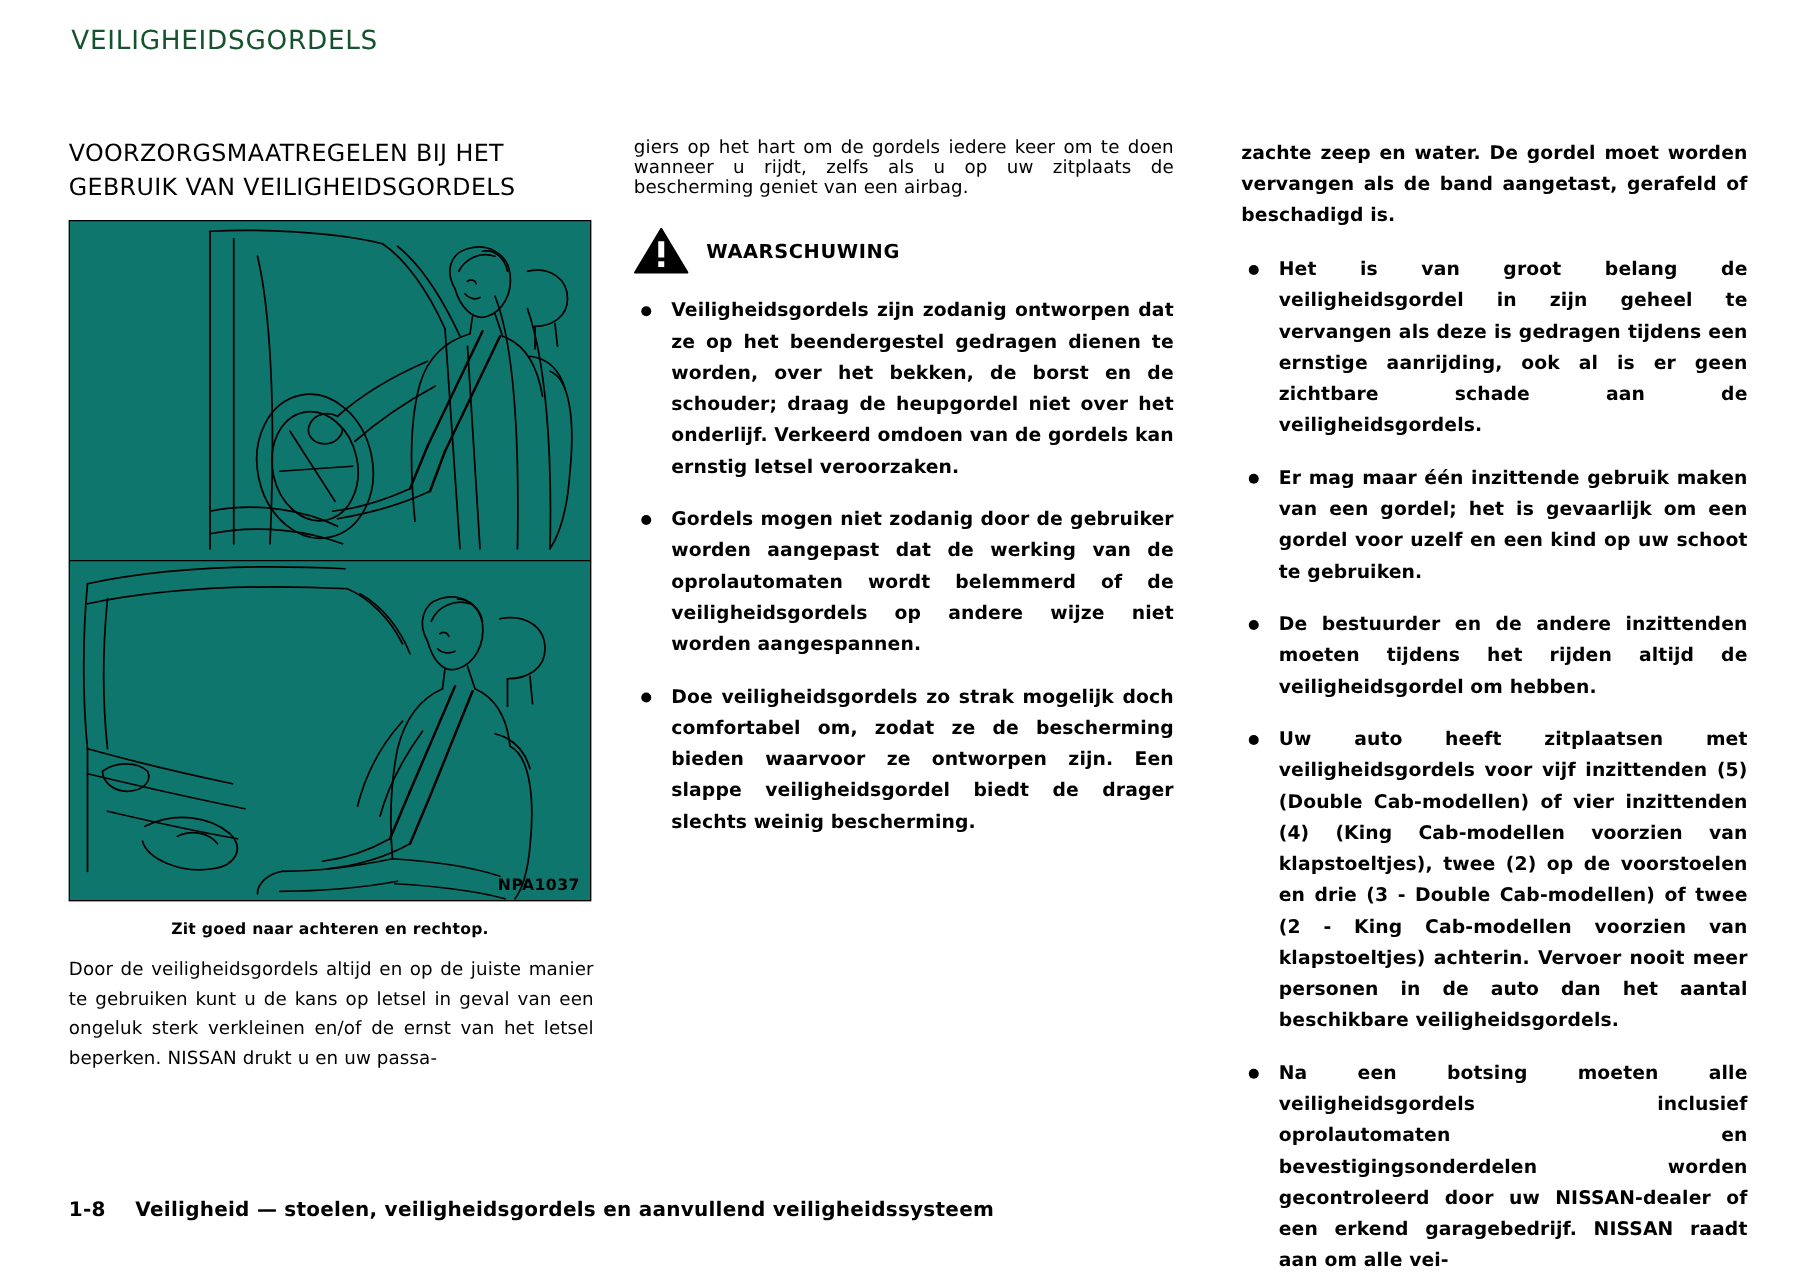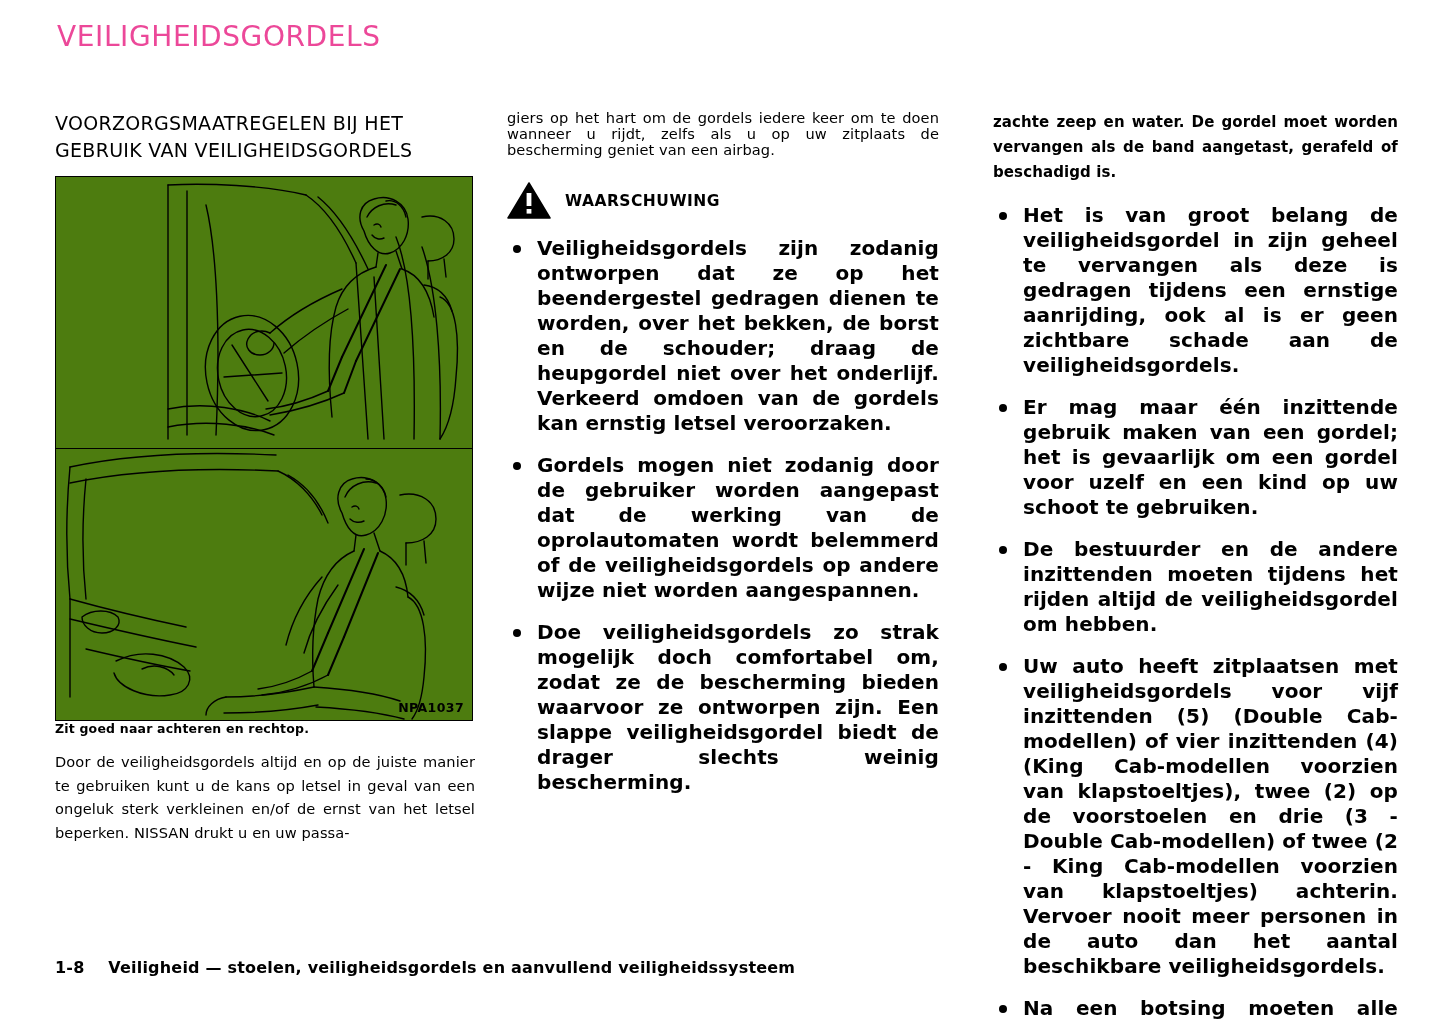--- a/index.html
+++ b/index.html
@@ -22,24 +22,24 @@
     width: 1445px;
     height: 1019px;
     padding: 0;
   }
 
   
   .page-header {
     position: absolute;
     left: 57px;
     top: 20px;
-    font-size: 28px;
+    font-size: 21px;
     letter-spacing: 0.6px;
     font-weight: 400;
-    color: #ec4899;
+    color: #14532d;
   }
 
   
   .columns {
     position: absolute;
     left: 55px;
     top: 110px;
     width: 1335px;
     height: 790px;
   }
@@ -60,21 +60,21 @@
     margin: 0 0 12px 0;
     font-weight: 400;
   }
 
   
   .figure-box {
     border: 1px solid #000;
     width: 418px;
     height: 545px;
     position: relative;
-    background: #4d7c0f;
+    background: #0f766e;
     overflow: hidden;
   }
   .fig-divider {
     position: absolute;
     left: 0; right: 0;
     top: 271px;
     height: 1px;
     background: #000;
   }
   .fig-part {
@@ -88,24 +88,24 @@
   .fig-code {
     position: absolute;
     right: 10px;
     bottom: 6px;
     font-size: 12.5px;
     font-weight: 700;
     letter-spacing: 0.4px;
   }
   .figure-caption {
     width: 418px;
-    text-align: left;
+    text-align: center;
     font-size: 12.5px;
     font-weight: 700;
-    margin-top: 0;
+    margin-top: 14px;
     letter-spacing: 0.2px;
   }
 
   .body-text {
     font-size: 14.6px;
     line-height: 23.5px;
     text-align: justify;
     letter-spacing: 0.1px;
   }
   .col-1 .body-text { margin-top: 14px; }
@@ -143,21 +143,21 @@
   }
   ul.bullets {
     list-style: none;
     margin: 16px 0 0 0;
     padding: 0;
   }
   ul.bullets li {
     position: relative;
     padding-left: 30px;
     margin-bottom: 17px;
-    font-size: 20px;
+    font-size: 15px;
     line-height: 25px;
     font-weight: 700;
     text-align: justify;
     letter-spacing: 0.1px;
   }
   ul.bullets li::before {
     content: "";
     position: absolute;
     left: 6px;
     top: 9px;

